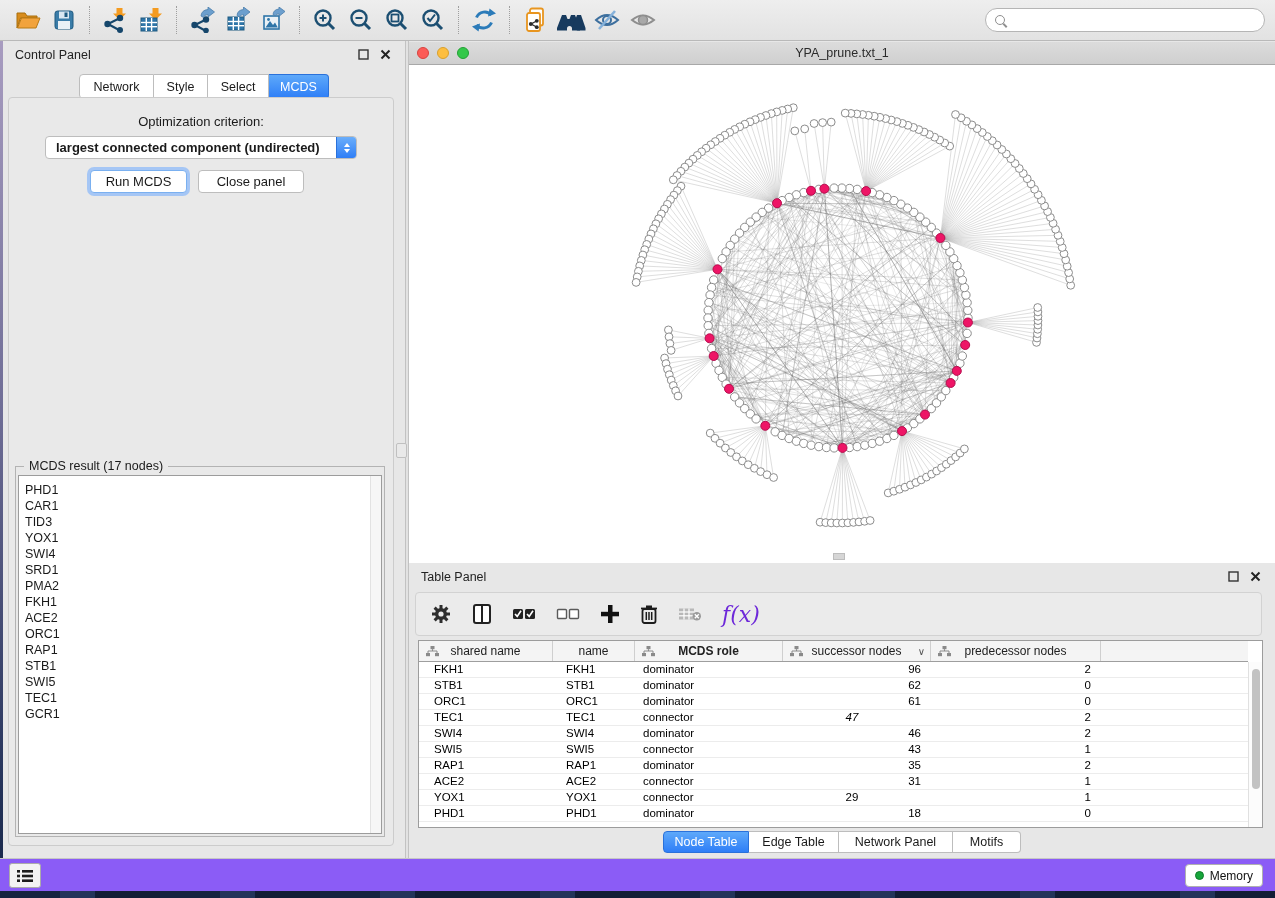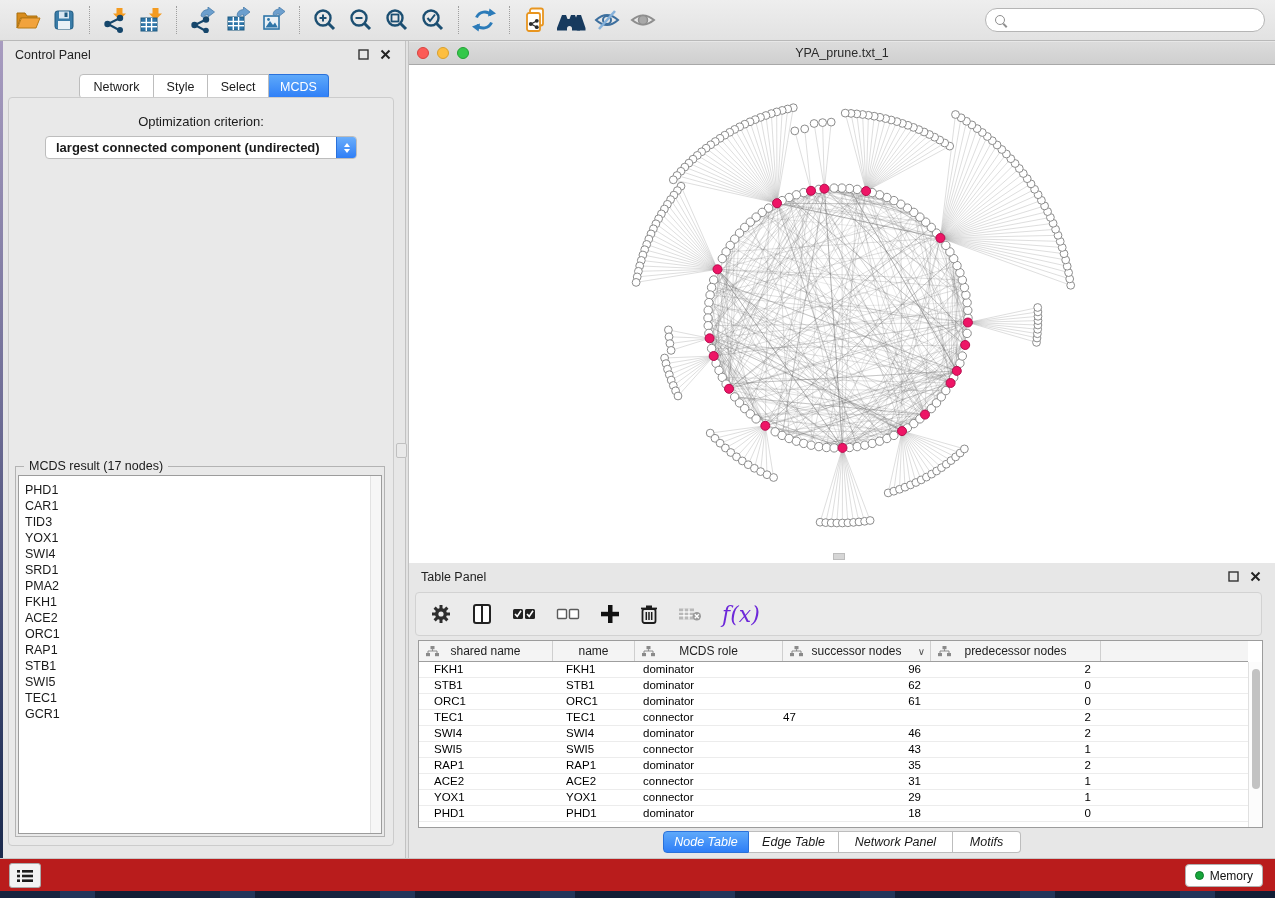--- a/index.html
+++ b/index.html
@@ -96,25 +96,25 @@
   .th{position:relative;display:flex;align-items:center;justify-content:center;
     font-size:12px;color:#222;border-right:1px solid #cfcfcf;height:20px;}
   .th .tree{position:absolute;left:7px;top:5px;}
   .th .sort{position:absolute;right:5px;font-size:10px;color:#555;}
   .th.filler{flex:1;border-right:none;}
   .tbody{position:absolute;top:21px;left:0;right:14px;bottom:0;overflow:hidden;}
   .tr{display:flex;height:16px;border-bottom:1px solid #ececec;}
   .td{font-size:11.5px;line-height:15px;color:#000;white-space:nowrap;overflow:hidden;}
   .vscroll{position:absolute;right:0;top:21px;bottom:0;width:14px;background:#fcfcfc;border-left:1px solid #e0e0e0;}
   .vthumb{position:absolute;left:3px;top:7px;width:8px;height:120px;background:#c2c2c2;border-radius:4px;}
-  .tp-tabs{position:absolute;top:268px;left:0;right:0;height:22px;display:flex;justify-content:center;font-style:italic;}
+  .tp-tabs{position:absolute;top:268px;left:0;right:0;height:22px;display:flex;justify-content:center;}
   .tp-tabs .seg{font-size:12.5px;}
 
   
-  .status-bar{position:absolute;top:858px;left:0;right:0;height:33px;background:#b91c1c;
+  .status-bar{position:absolute;top:858px;left:0;right:0;height:33px;background:#8b5cf6;
     border-top:1px solid #c6c6c6;}
   .list-btn{position:absolute;left:9px;top:4px;width:32px;height:25px;background:#f3f3f3;
     border:1px solid #ababab;border-radius:3px;display:flex;align-items:center;justify-content:center;}
   .memory-btn{position:absolute;right:12px;top:5px;height:23px;background:#fff;border:1px solid #b0b0b0;
     border-radius:4px;display:flex;align-items:center;gap:6px;padding:0 9px;font-size:12px;color:#111;}
   .mem-dot{width:9px;height:9px;border-radius:50%;background:#17a63b;border:1px solid #0e7c2a;}
 
   .wallpaper-bottom{position:absolute;top:891px;left:0;right:0;height:7px;
     background:repeating-linear-gradient(90deg,#16233f 0 60px,#23355a 60px 95px,#121d35 95px 160px);}
 </style>
@@ -301,20 +301,24 @@
         <div class="seg last active" style="width:60px">MCDS</div>
       </div>
       <div class="cp-content">
         <div class="opt-label">Optimization criterion:</div>
         <div class="dropdown">
           <span class="dd-value">largest connected component (undirected)</span>
           <span class="dd-stepper">
               <span class="dd-up"></span>
               <span class="dd-down"></span>
             </span>
+        </div>
+        <div class="btn-row">
+          <div class="btn run">Run MCDS</div>
+          <div class="btn closep">Close panel</div>
         </div>
         <div class="result-group">
           <span class="rg-legend">MCDS result (17 nodes)</span>
           <div class="rg-list">
             <div class="rg-items">
                 <div class="mcds-item">PHD1</div>
                 <div class="mcds-item">CAR1</div>
                 <div class="mcds-item">TID3</div>
                 <div class="mcds-item">YOX1</div>
                 <div class="mcds-item">SWI4</div>
@@ -1234,21 +1238,21 @@
                   </g>
                   <g stroke="#8a8a8a" stroke-width="1">
                     <path d="M6.5 3.2 V5 M2 7 V5 H11 V7" fill="none"></path>
                   </g>
                 </svg>
                 <span>shared name</span>
               </div>
               <div class="th" style="width: 82px;">
                 <span>name</span>
               </div>
-              <div class="th" style="width: 148px;">
+              <div class="th" style="width: 148px; font-weight: bold;">
                 <svg class="tree" width="13" height="11" viewBox="0 0 13 11">
                   <g fill="#8a8a8a">
                     <rect x="4.5" y="0" width="4" height="3.2"></rect>
                     <rect x="0" y="7" width="4" height="3.2"></rect>
                     <rect x="9" y="7" width="4" height="3.2"></rect>
                   </g>
                   <g stroke="#8a8a8a" stroke-width="1">
                     <path d="M6.5 3.2 V5 M2 7 V5 H11 V7" fill="none"></path>
                   </g>
                 </svg>
@@ -1302,21 +1306,21 @@
                 <div class="td" style="width: 134px; padding-left: 15px;">ORC1</div>
                 <div class="td" style="width: 82px; padding-left: 13px;">ORC1</div>
                 <div class="td" style="width: 148px; padding-left: 8px;">dominator</div>
                 <div class="td" style="width: 148px; text-align: right; padding-right: 10px;">61</div>
                 <div class="td" style="width: 170px; text-align: right; padding-right: 10px;">0</div>
               </div>
               <div class="tr">
                 <div class="td" style="width: 134px; padding-left: 15px;">TEC1</div>
                 <div class="td" style="width: 82px; padding-left: 13px;">TEC1</div>
                 <div class="td" style="width: 148px; padding-left: 8px;">connector</div>
-                <div class="td" style="width: 148px; text-align: left; padding-right: 10px;">47</div>
+                <div class="td" style="width: 148px; text-align: center; padding-right: 10px; font-style: italic;">47</div>
                 <div class="td" style="width: 170px; text-align: right; padding-right: 10px;">2</div>
               </div>
               <div class="tr">
                 <div class="td" style="width: 134px; padding-left: 15px;">SWI4</div>
                 <div class="td" style="width: 82px; padding-left: 13px;">SWI4</div>
                 <div class="td" style="width: 148px; padding-left: 8px;">dominator</div>
                 <div class="td" style="width: 148px; text-align: right; padding-right: 10px;">46</div>
                 <div class="td" style="width: 170px; text-align: right; padding-right: 10px;">2</div>
               </div>
               <div class="tr">
@@ -1337,21 +1341,21 @@
                 <div class="td" style="width: 134px; padding-left: 15px;">ACE2</div>
                 <div class="td" style="width: 82px; padding-left: 13px;">ACE2</div>
                 <div class="td" style="width: 148px; padding-left: 8px;">connector</div>
                 <div class="td" style="width: 148px; text-align: right; padding-right: 10px;">31</div>
                 <div class="td" style="width: 170px; text-align: right; padding-right: 10px;">1</div>
               </div>
               <div class="tr">
                 <div class="td" style="width: 134px; padding-left: 15px;">YOX1</div>
                 <div class="td" style="width: 82px; padding-left: 13px;">YOX1</div>
                 <div class="td" style="width: 148px; padding-left: 8px;">connector</div>
-                <div class="td" style="width: 148px; text-align: right; padding-right: 10px;">29</div>
+                <div class="td" style="width: 148px; text-align: center; padding-right: 10px;">29</div>
                 <div class="td" style="width: 170px; text-align: right; padding-right: 10px;">1</div>
               </div>
               <div class="tr">
                 <div class="td" style="width: 134px; padding-left: 15px;">PHD1</div>
                 <div class="td" style="width: 82px; padding-left: 13px;">PHD1</div>
                 <div class="td" style="width: 148px; padding-left: 8px;">dominator</div>
                 <div class="td" style="width: 148px; text-align: right; padding-right: 10px;">18</div>
                 <div class="td" style="width: 170px; text-align: right; padding-right: 10px;">0</div>
               </div>
             </div>

